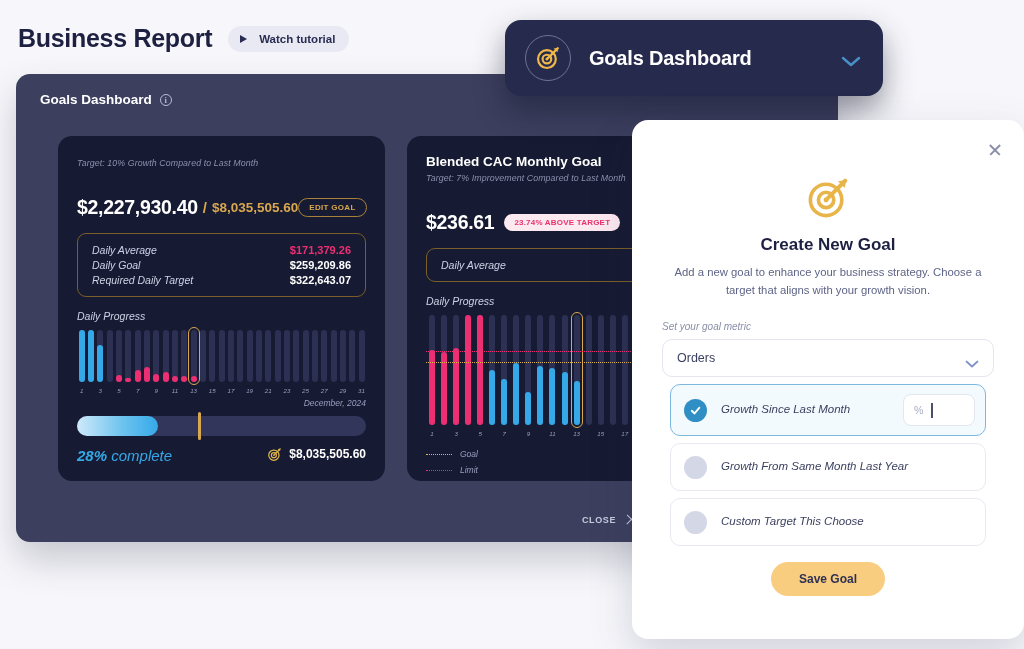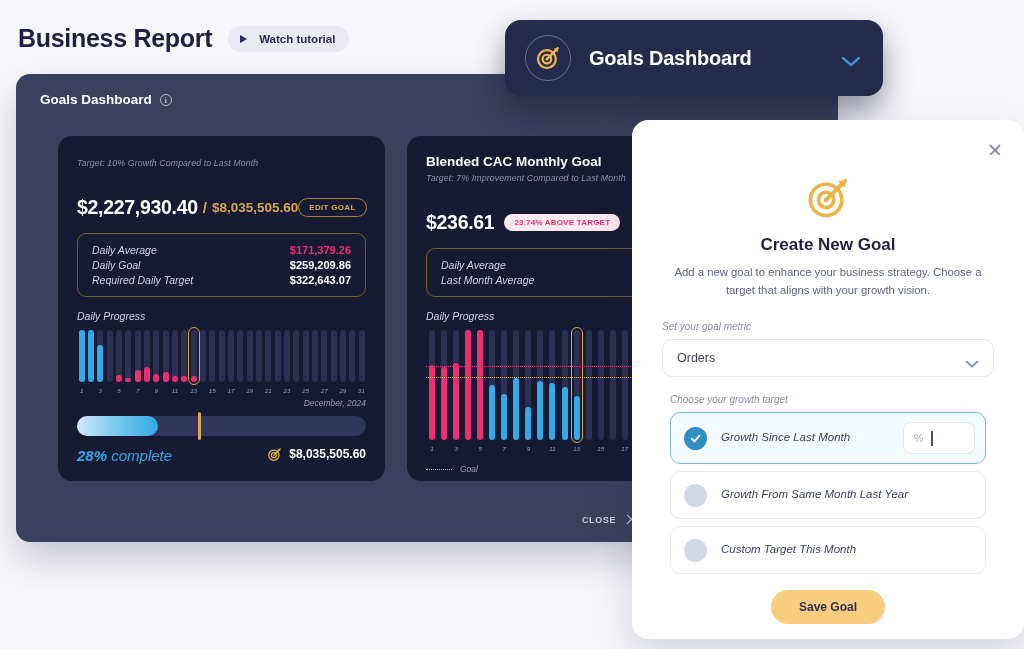--- a/index.html
+++ b/index.html
@@ -389,24 +389,20 @@
       <div class="card-sub">Target: 7% Improvement Compared to Last Month</div>
 
       <div class="value-row">
         <span class="big-val">$236.61</span>
         <span class="badge-above">23.74% ABOVE TARGET</span>
       </div>
 
       <div class="stat-box">
         <div class="stat-row">
           <span class="stat-k">Daily Average</span>
-          <span class="stat-v"></span>
-        </div>
-        <div class="stat-row">
-          <span class="stat-k">Last Month Average</span>
           <span class="stat-v"></span>
         </div>
       </div>
 
       <div class="sec-label">Daily Progress</div>
       <div class="chart tall" id="cac-chart">
             <div class="bslot">
               <div class="track"></div>
               <div class="fill pink" style="height: 68%;"></div>
             </div>
@@ -579,42 +575,41 @@
   <div class="f-label">Set your goal metric</div>
   <div class="select">
     <span class="v">Orders</span>
     <span class="c">
       <svg width="14" height="8" viewBox="0 0 14 8" fill="none">
             <path d="M1.5 1.5 L7 6.5 L12.5 1.5" stroke="#7e93c4" stroke-width="1.7" stroke-linecap="round" stroke-linejoin="round"></path>
           </svg>
     </span>
   </div>
 
-  <div class="f-label sm">Choose your growth target</div>
 
   <div class="opts">
     <div class="opt sel">
       <span class="radio on">
         <svg width="13" height="13" viewBox="0 0 14 14" fill="none">
               <path d="M3 7.3 L6 10.2 L11.2 4" stroke="#ffffff" stroke-width="2" stroke-linecap="round" stroke-linejoin="round"></path>
             </svg>
       </span>
       <span class="opt-t">Growth Since Last Month</span>
       <span class="pct-input">
         <span class="ph">%</span>
         <span class="caret"></span>
       </span>
     </div>
     <div class="opt">
       <span class="radio"></span>
       <span class="opt-t">Growth From Same Month Last Year</span>
     </div>
     <div class="opt">
       <span class="radio"></span>
-      <span class="opt-t">Custom Target This Month</span>
+      <span class="opt-t">Custom Target This Choose</span>
     </div>
   </div>
 
   <div class="save-wrap">
     <button class="save-btn">Save Goal</button>
   </div>
 </div>
 
 </div>
 

